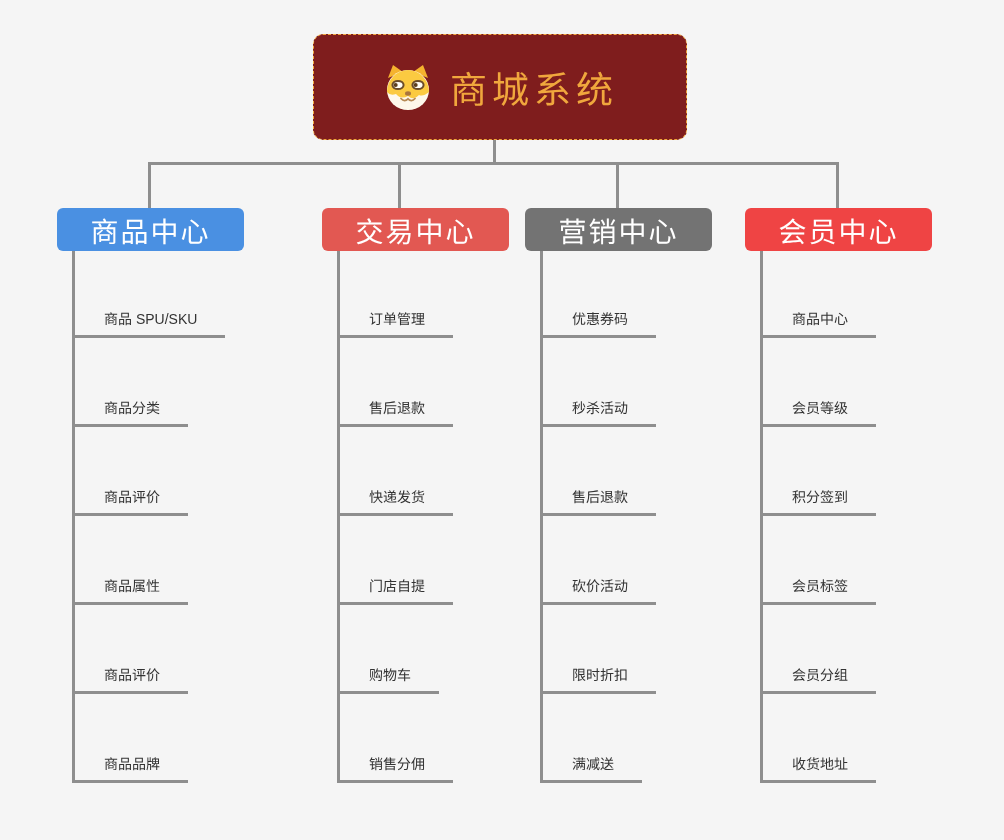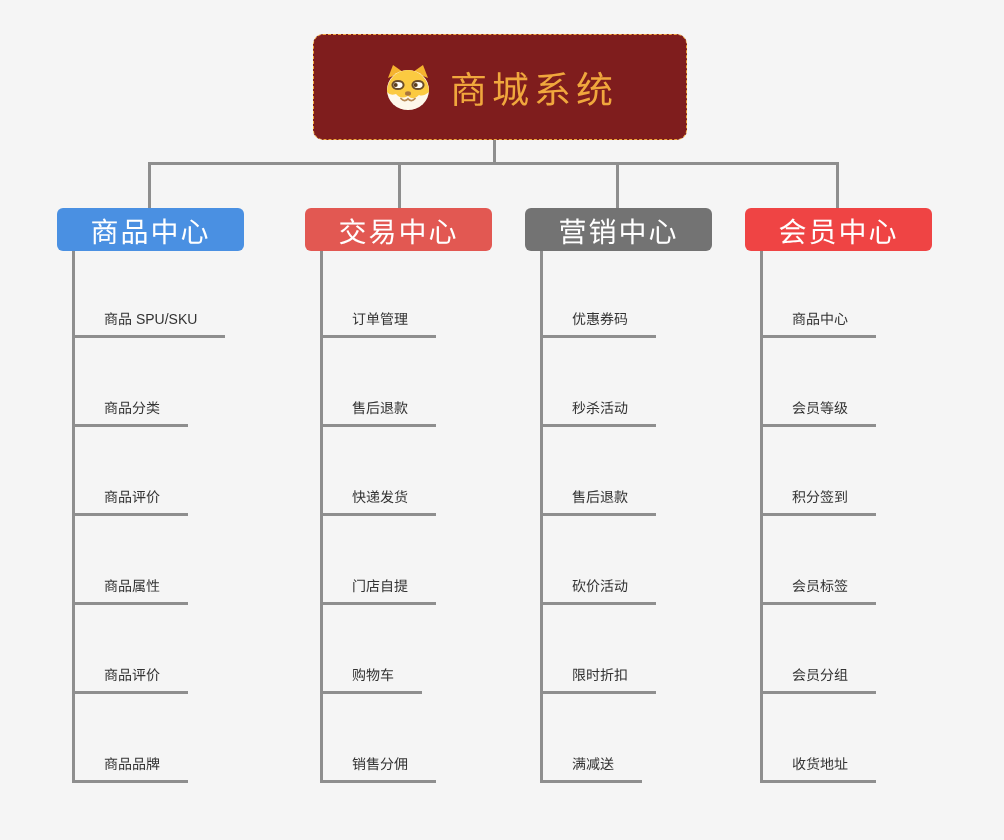--- a/index.html
+++ b/index.html
@@ -30,21 +30,21 @@
   }
   .root-title {
     color: var(--root-accent, #f0a73d);
     font-size: 37px; letter-spacing: 5px; font-weight: 500;
     white-space: nowrap;
   }
   .dog-icon { width: 52px; height: 48px; display: block; }
 
   
   .branch { position: absolute; top: 208px; width: 187px; }
-  .b0 { left: 57px; } .b1 { left: 305px; } .b2 { left: 525px; } .b3 { left: 745px; }
+  .b0 { left: 57px; } .b1 { left: 322px; } .b2 { left: 525px; } .b3 { left: 745px; }
   .branch-box {
     width: 187px; height: 43px; border-radius: 6px;
     display: flex; align-items: center; justify-content: center;
     color: var(--branch-text, #ffffff);
     font-size: 28px; letter-spacing: 2px; white-space: nowrap;
     cursor: pointer;
   }
   .leaves {
     list-style: none; position: relative; margin-left: 15px; width: max-content;
   }

